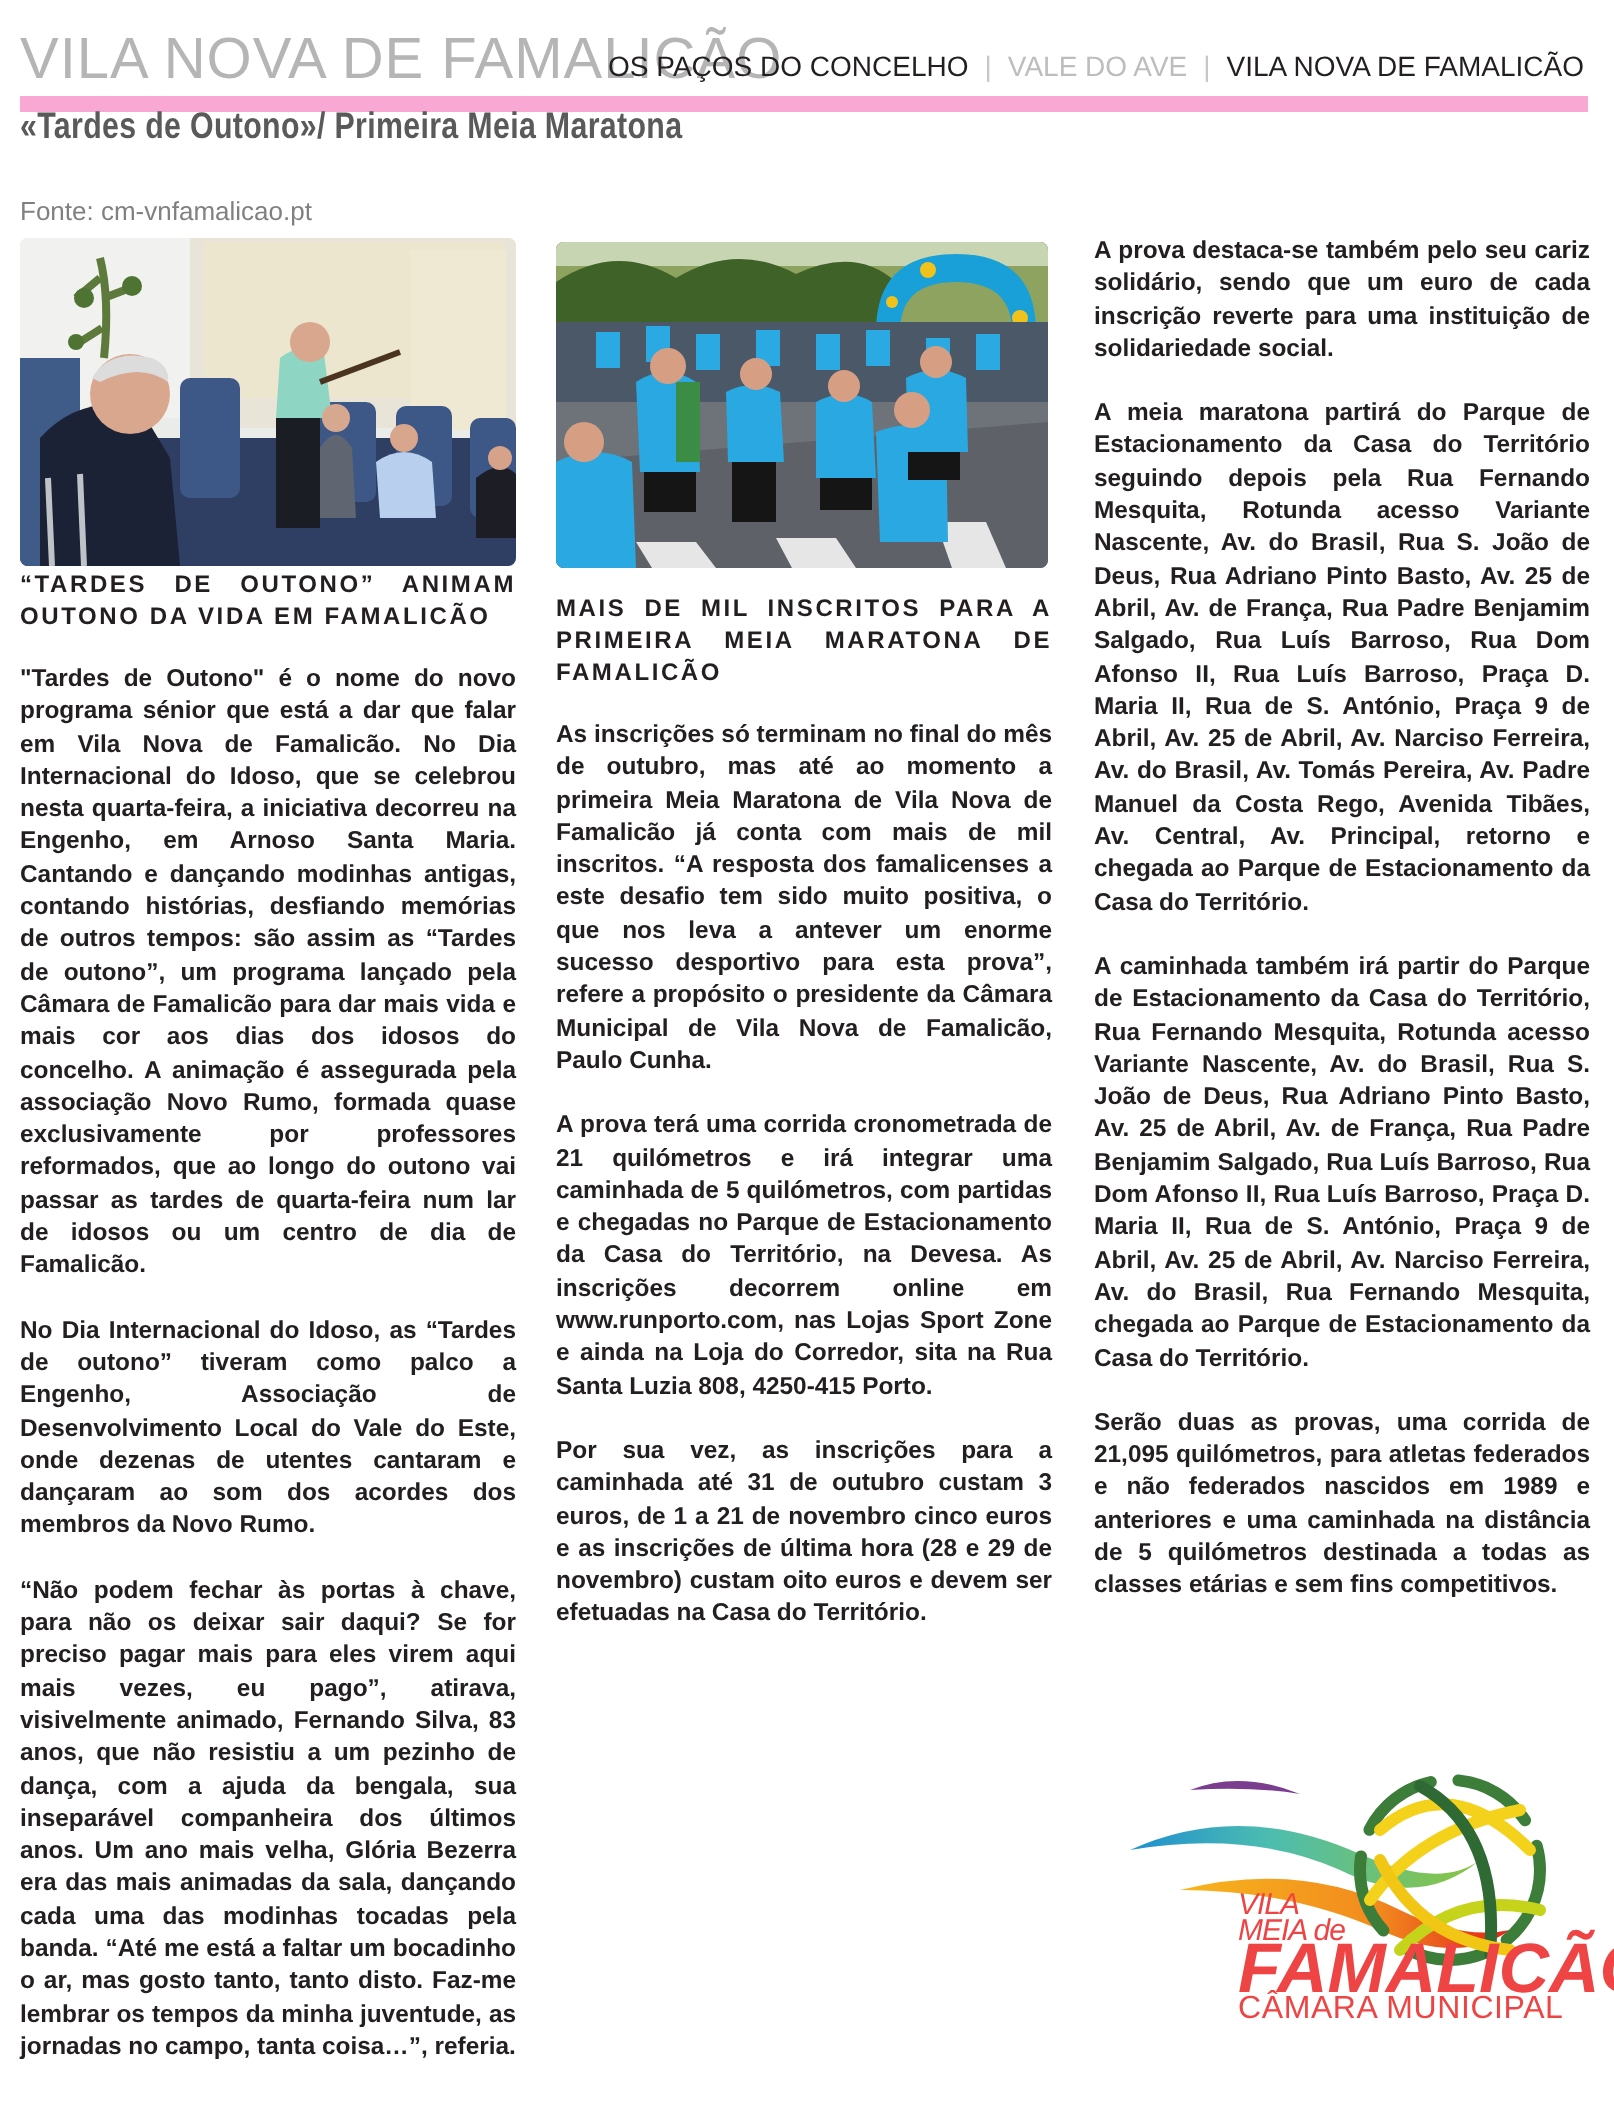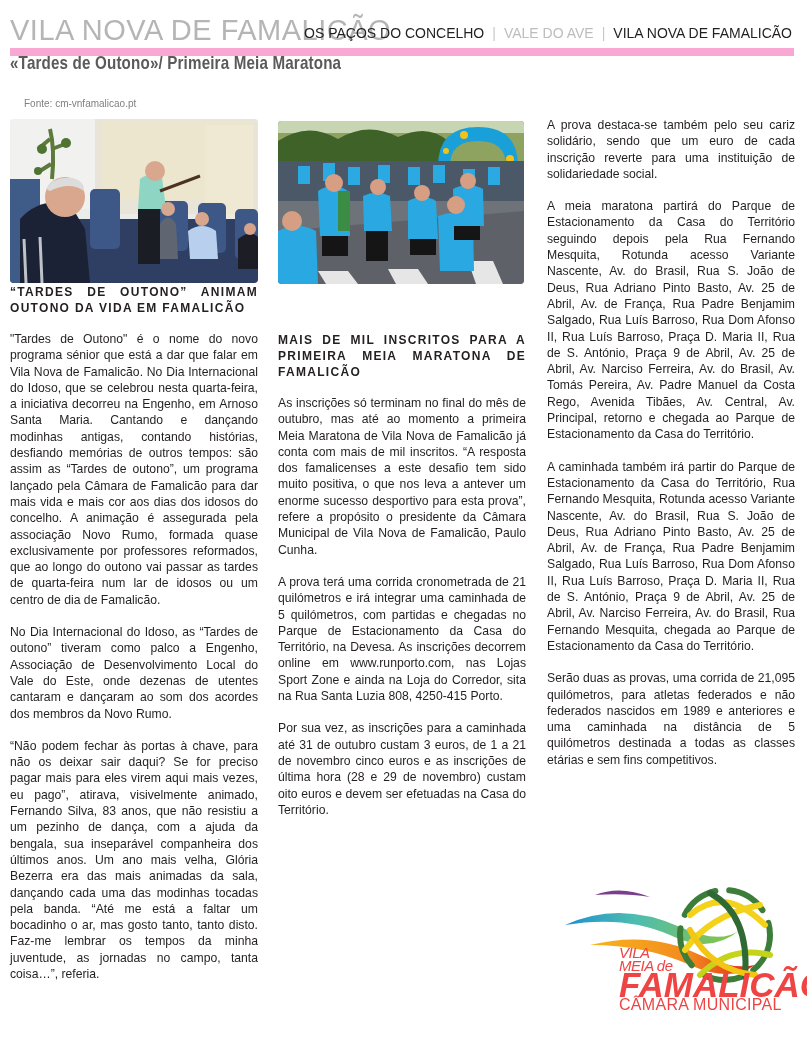--- a/index.html
+++ b/index.html
@@ -4,28 +4,28 @@
 <style>
   html, body { margin: 0; padding: 0; background: #ffffff; }
   body { width: 807px; height: 1053px; position: relative; overflow: hidden; font-family: "Liberation Sans", sans-serif; color: #231f20; }
   .masthead { position: absolute; left: 10px; top: 12px; width: 784px; height: 36px; border-bottom: 8px solid #f9a8d4; text-decoration: underline; }
   .masthead-title { position: absolute; left: 0; top: 0; font-size: 29px; letter-spacing: 0.5px; color: #b5b5b5; font-weight: normal; line-height: 36px; white-space: nowrap; }
   .masthead-nav { position: absolute; right: 2px; top: 14px; font-size: 14px; line-height: 14px; white-space: nowrap; color: #231f20; }
   .masthead-nav .sep { color: #c8c8c8; margin: 0 8px; }
   .masthead-nav .dim { color: #bdbdbd; }
   .masthead-nav span { cursor: pointer; }
   .headline { position: absolute; left: 10px; top: 52px; font-family: "Liberation Sans", sans-serif; font-weight: bold; font-size: 18.5px; color: #5a5a5a; transform: scaleX(0.82); transform-origin: left top; white-space: nowrap; letter-spacing: 0.2px; }
-  .source { position: absolute; left: 24px; top: 98px; font-size: 10px; color: #808080; }
+  .source { position: absolute; left: 10px; top: 98px; font-size: 13px; color: #808080; }
   .photo { position: absolute; border-radius: 4px; overflow: hidden; }
   .photo svg { display: block; }
   .col { position: absolute; width: 248px; font-size: 12.2px; line-height: 16.3px; color: #231f20; text-align: justify; }
-  .col p { margin: 0 0 16px 0; }
+  .col p { margin: 0 0 16px 0; font-weight: bold; }
   .col h2 { margin: 0 0 15px 0; font-size: 12px; line-height: 16px; font-weight: bold; letter-spacing: 1.3px; text-align: justify; color: #231f20; }
   #col1 { left: 10px; top: 284px; }
-  #col2 { left: 278px; top: 296px; margin-top: 36px; }
+  #col2 { left: 278px; top: 296px; }
   #col3 { left: 547px; top: 117px; }
   .logo { position: absolute; left: 560px; top: 875px; width: 230px; height: 160px; }
   .logo-text { position: absolute; left: 59px; top: 71px; color: #ef4444; }
   .logo-text .l1, .logo-text .l2 { font-size: 15px; line-height: 13px; font-style: italic; letter-spacing: -0.5px; }
   .logo-text .big { font-size: 35px; line-height: 26px; font-weight: bold; font-style: italic; letter-spacing: 0px; }
   .logo-text .l4 { font-size: 16px; line-height: 14px; letter-spacing: 0.3px; }
 </style>
 </head>
 <body>
 

